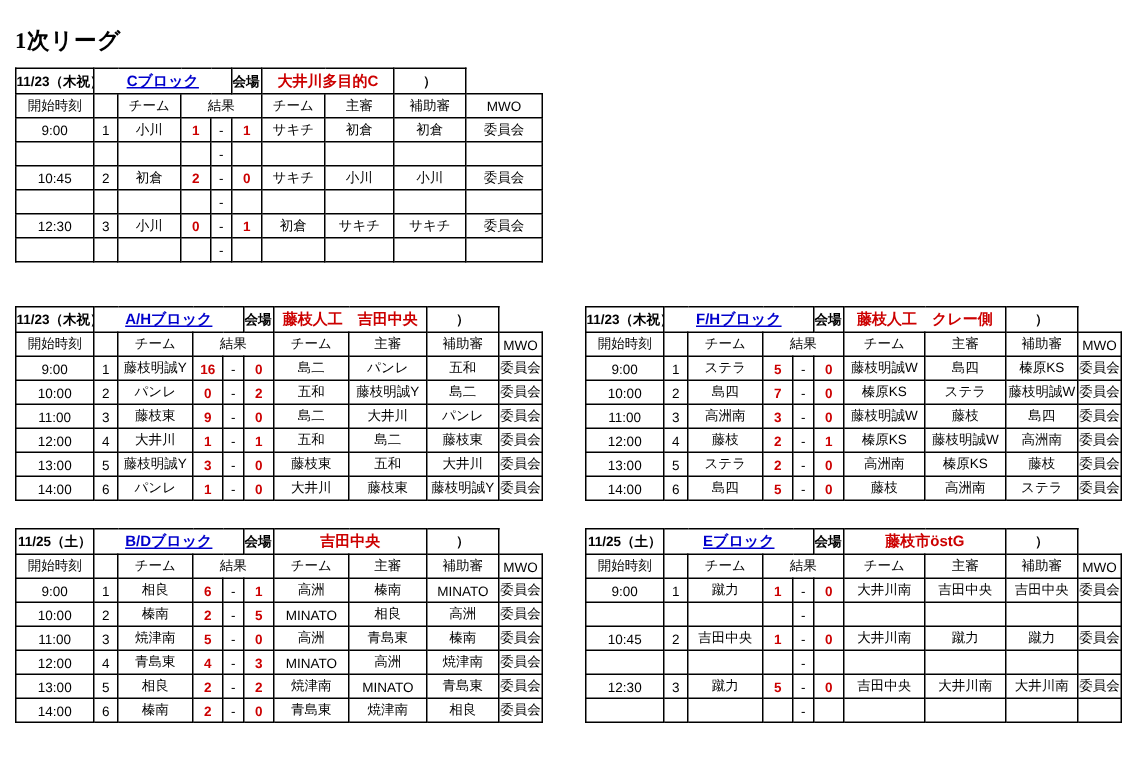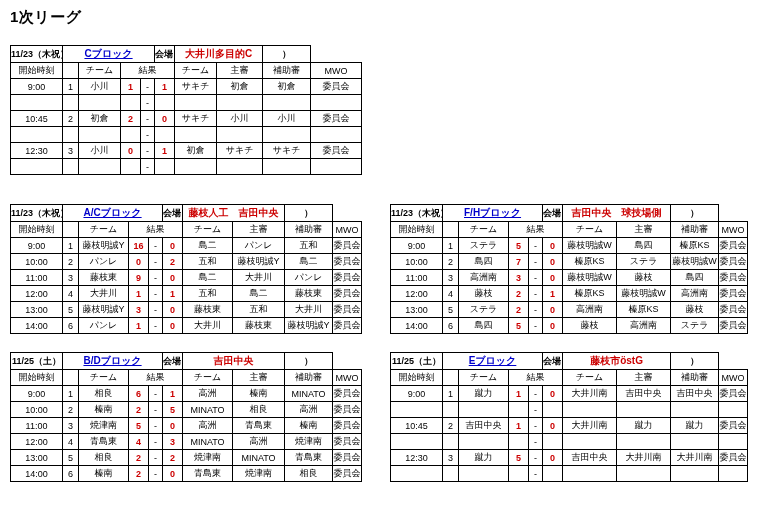--- a/index.html
+++ b/index.html
@@ -11,24 +11,25 @@
     width: 758px;
     height: 513px;
     font-family: "Liberation Sans", sans-serif;
     color: #000000;
     position: relative;
     overflow: hidden;
   }
   .page-title {
     position: absolute;
     left: 10px;
-    top: 8px;
+    top: 18px;
     font-size: 15px;
     font-weight: bold;
     letter-spacing: 0.5px;
+    font-family: Liberation Serif, serif;
   }
   .block {
     position: absolute;
     border-collapse: collapse;
     table-layout: fixed;
     font-size: 9px;
   }
   .block td {
     border: 1px solid #000000;
     text-align: center;
@@ -187,21 +188,21 @@
       <col style="width:20px">
       <col style="width:14px">
       <col style="width:20px">
       <col style="width:50px">
       <col style="width:52px">
       <col style="width:48px">
   </colgroup>
   <tbody>
       <tr class="hdr">
     <td class="date">11/23（木祝）</td>
-    <td colspan="4" class="blockname">A/Cブロック</td>
+    <td colspan="4" class="blockname">A/Hブロック</td>
     <td class="venue-label">会場（</td>
     <td colspan="2" class="venue">藤枝人工　吉田中央</td>
     <td>）</td>
   </tr>
   <tr class="colhdr">
     <td>開始時刻</td>
     <td></td>
     <td>チーム</td>
     <td colspan="3">結果</td>
     <td>チーム</td>
@@ -294,21 +295,21 @@
       <col style="width:20px">
       <col style="width:54px">
       <col style="width:54px">
       <col style="width:48px">
   </colgroup>
   <tbody>
       <tr class="hdr">
     <td class="date">11/23（木祝）</td>
     <td colspan="4" class="blockname">F/Hブロック</td>
     <td class="venue-label">会場（</td>
-    <td colspan="2" class="venue">吉田中央　球技場側</td>
+    <td colspan="2" class="venue">藤枝人工　クレー側</td>
     <td>）</td>
   </tr>
   <tr class="colhdr">
     <td>開始時刻</td>
     <td></td>
     <td>チーム</td>
     <td colspan="3">結果</td>
     <td>チーム</td>
     <td>主審</td>
     <td>補助審</td>

